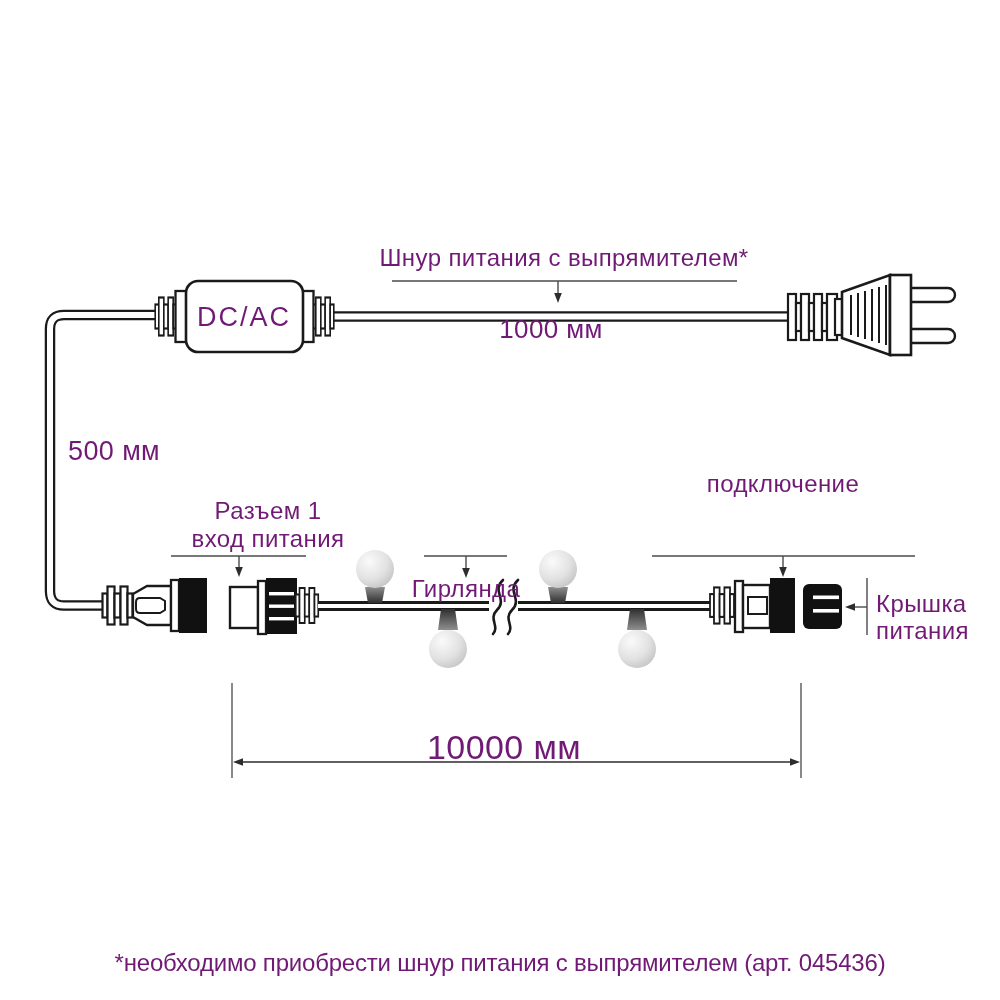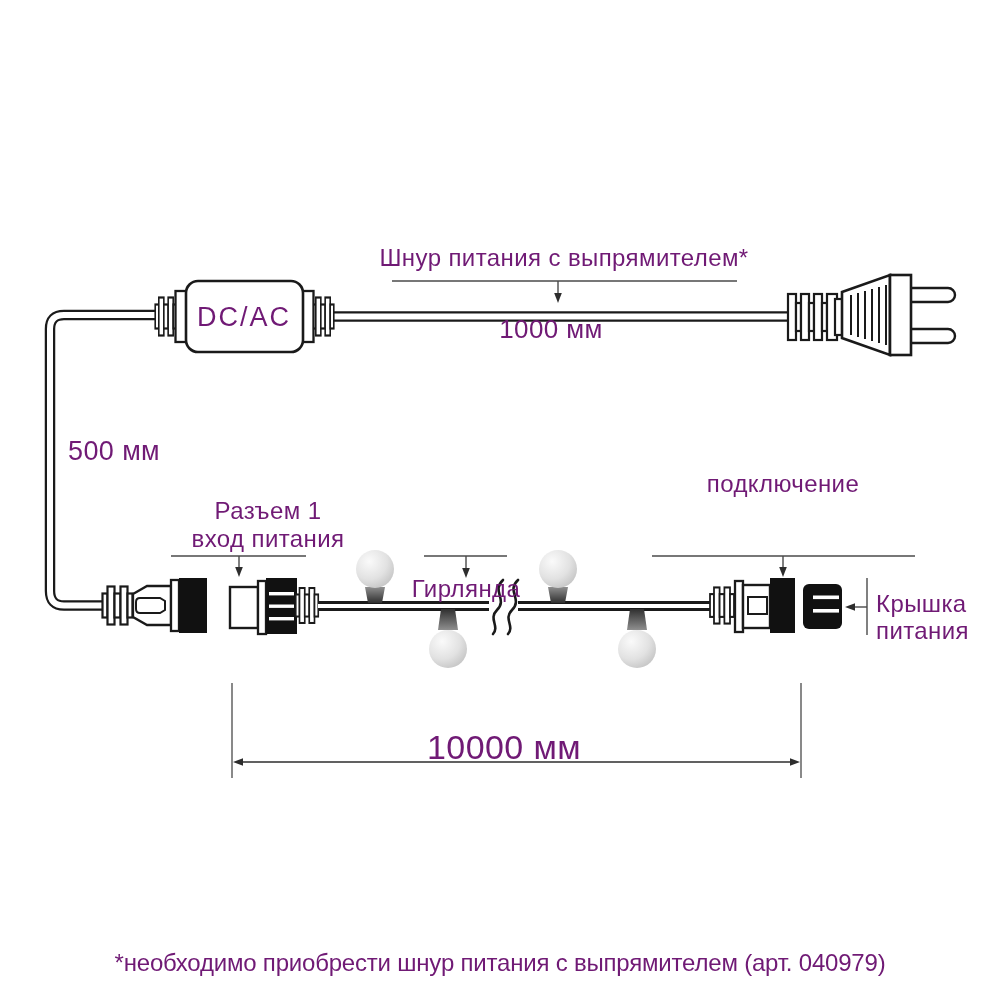--- a/index.html
+++ b/index.html
@@ -210,14 +210,14 @@
     <div>подключение</div>
   </div>
 
   <div class="lbl" id="cap-label">
     <div>Крышка</div>
     <div>питания</div>
   </div>
 
   <div class="lbl ctr" id="dim-10000">10000 мм</div>
 
-  <div class="lbl ctr" id="footnote">*необходимо приобрести шнур питания с выпрямителем (арт. 040979)</div>
+  <div class="lbl ctr" id="footnote">*необходимо приобрести шнур питания с выпрямителем (арт. 045436)</div>
 </div>
 
 </body></html>

